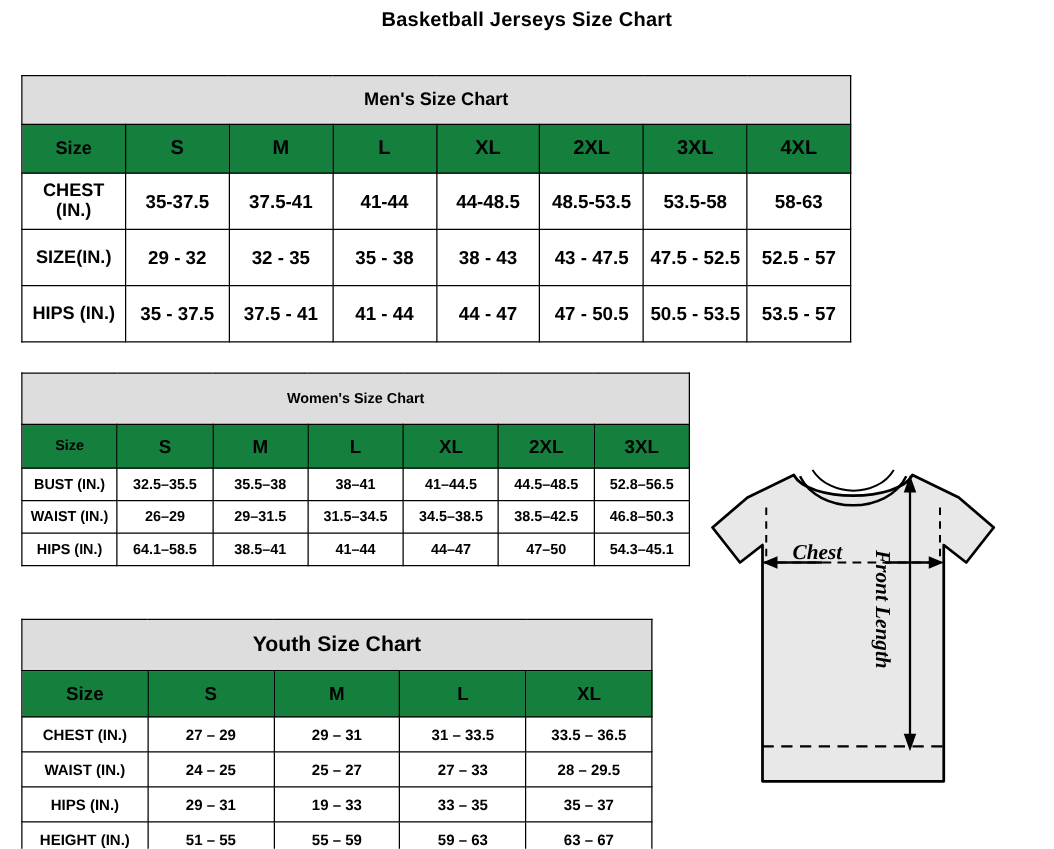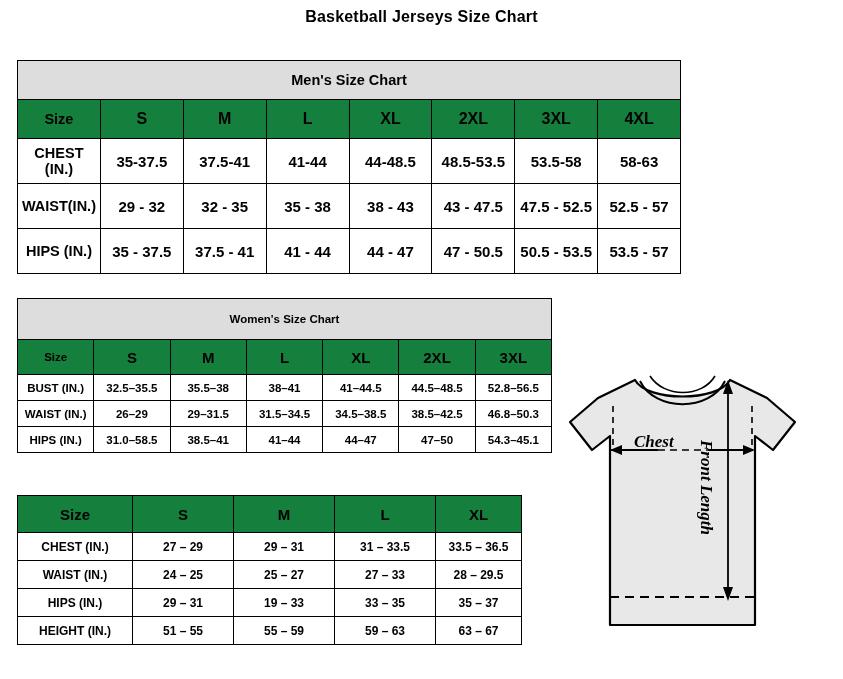--- a/index.html
+++ b/index.html
@@ -163,21 +163,21 @@
       <td>CHEST (IN.)</td>
       <td>35-37.5</td>
       <td>37.5-41</td>
       <td>41-44</td>
       <td>44-48.5</td>
       <td>48.5-53.5</td>
       <td>53.5-58</td>
       <td>58-63</td>
     </tr>
     <tr>
-      <td>WAIST(IN.)</td>
+      <td>SIZE(IN.)</td>
       <td>29 - 32</td>
       <td>32 - 35</td>
       <td>35 - 38</td>
       <td>38 - 43</td>
       <td>43 - 47.5</td>
       <td>47.5 - 52.5</td>
       <td>52.5 - 57</td>
     </tr>
     <tr>
       <td>HIPS (IN.)</td>
@@ -219,32 +219,35 @@
       <td>WAIST  (IN.)</td>
       <td>26–29</td>
       <td>29–31.5</td>
       <td>31.5–34.5</td>
       <td>34.5–38.5</td>
       <td>38.5–42.5</td>
       <td>46.8–50.3</td>
     </tr>
     <tr>
       <td>HIPS  (IN.)</td>
-      <td>31.0–58.5</td>
+      <td>64.1–58.5</td>
       <td>38.5–41</td>
       <td>41–44</td>
       <td>44–47</td>
       <td>47–50</td>
       <td>54.3–45.1</td>
     </tr>
   </tbody>
 </table>
 
 <table id="youth-table">
   <tbody>
+    <tr>
+      <td class="band" colspan="5">Youth Size Chart</td>
+    </tr>
     <tr class="hdr-row">
       <td style="width:112px">Size</td>
       <td style="width:98px">S</td>
       <td style="width:98px">M</td>
       <td style="width:98px">L</td>
       <td>XL</td>
     </tr>
     <tr>
       <td>CHEST (IN.)</td>
       <td>27 – 29</td>

